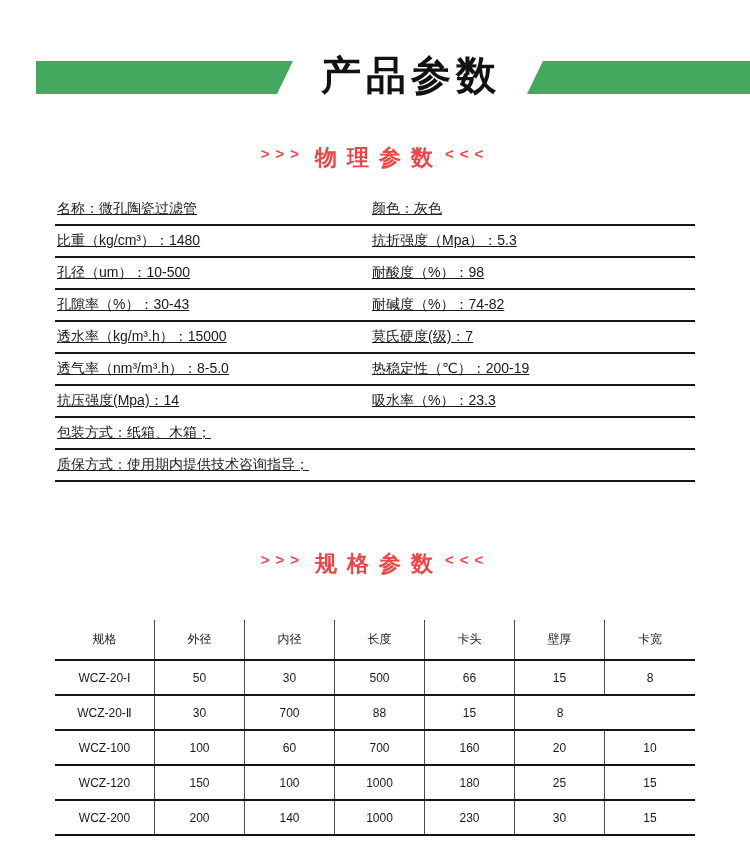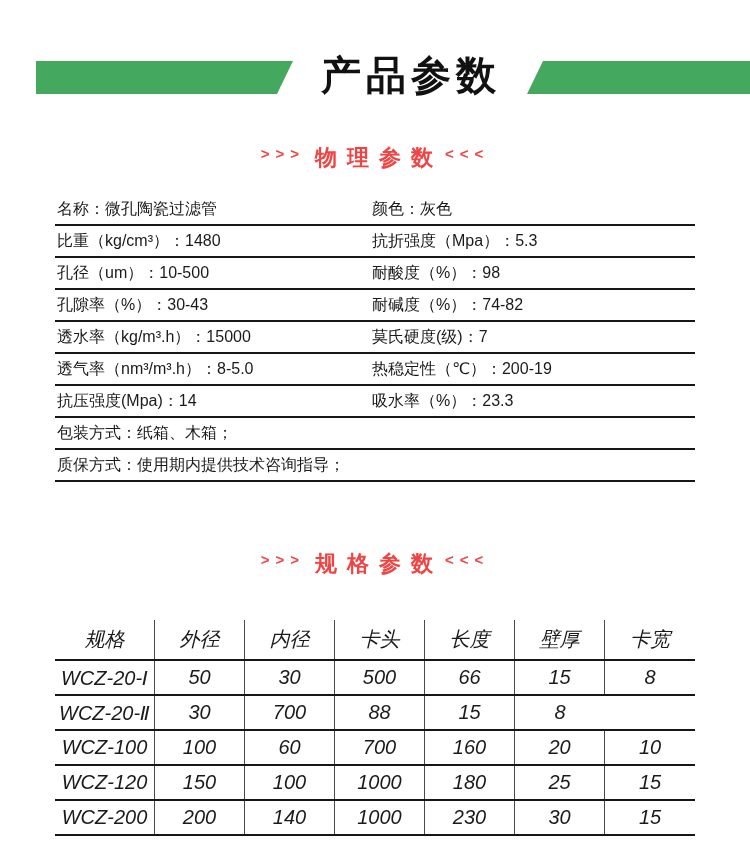--- a/index.html
+++ b/index.html
@@ -40,32 +40,32 @@
   }
   #heading-physical { top: 143px; }
   #heading-spec     { top: 549px; }
 
   
   .phys-table { position: absolute; top: 194px; left: 55px; width: 640px; }
   .prow {
     display: flex; align-items: center; height: 32px;
     border-bottom: 2px solid #161616;
   }
-  .pcell { font-size: 16px; white-space: nowrap; padding-left: 2px; }
+  .pcell { font-size: 14px; white-space: nowrap; padding-left: 2px; text-decoration: underline; }
   .pcell.pleft { width: 315px; flex: none; }
   .pcell.full  { width: 100%; }
 
   
   .spec-table { position: absolute; top: 620px; left: 55px; width: 640px; }
   .srow { display: flex; border-bottom: 2px solid #161616; height: 35px; }
   .srow.shead { height: 41px; }
   .scell {
     display: flex; align-items: center; justify-content: center;
-    font-size: 20px; white-space: nowrap;
-    border-right: 1px solid #4a4a4a; flex: none; font-style: italic;
+    font-size: 12px; white-space: nowrap;
+    border-right: 1px solid #4a4a4a; flex: none;
   }
   .scell:last-child { border-right: none; }
   .col0 { width: 100px; }
   .col1, .col2, .col3, .col4, .col5, .col6 { width: 90px; }
 </style>
 </head>
 <body>
 
 <div class="header">
   <div class="accent-bar left" style="background: rgb(68, 169, 94);"></div>
@@ -116,22 +116,22 @@
 
 <div class="section-heading" id="heading-spec">
   <span class="chev">&gt;&gt;&gt;</span><span class="sec-title">规格参数</span><span class="chev">&lt;&lt;&lt;</span>
 </div>
 
 <div class="spec-table">
   <div class="srow shead">
     <div class="scell col0">规格</div>
     <div class="scell col1">外径</div>
     <div class="scell col2">内径</div>
+    <div class="scell col3">长度</div>
     <div class="scell col4">卡头</div>
-    <div class="scell col3">长度</div>
     <div class="scell col5">壁厚</div>
     <div class="scell col6">卡宽</div>
   </div>
   <div class="srow">
     <div class="scell col0">WCZ-20-Ⅰ</div>
     <div class="scell col1">50</div>
     <div class="scell col2">30</div>
     <div class="scell col3">500</div>
     <div class="scell col4">66</div>
     <div class="scell col5">15</div>

